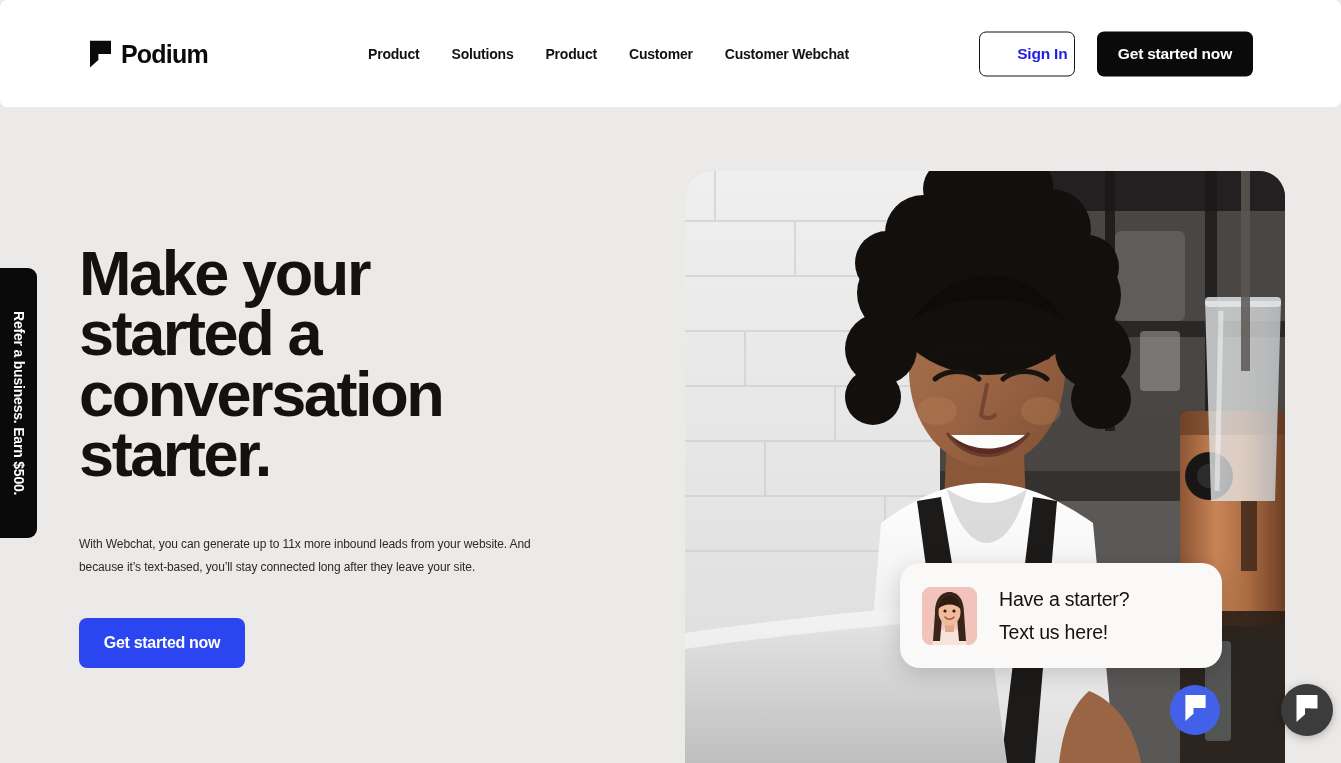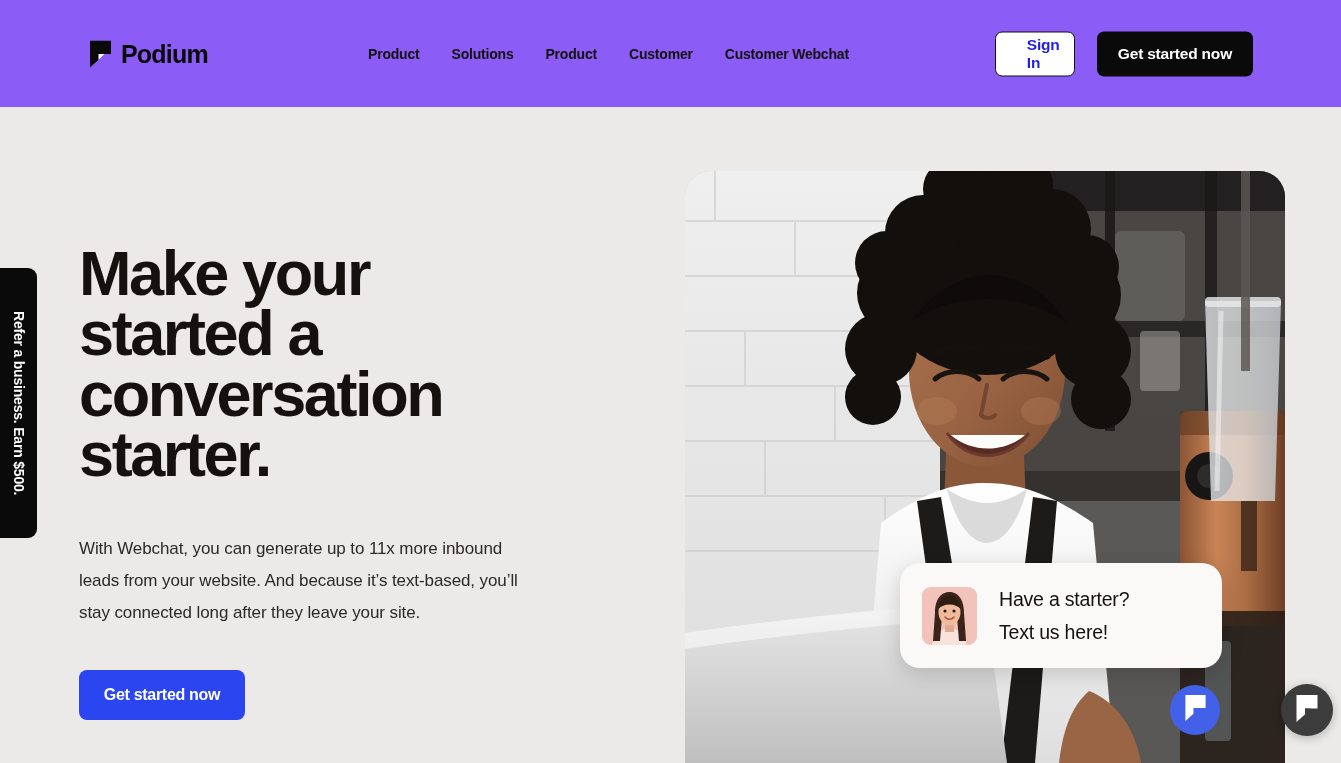--- a/index.html
+++ b/index.html
@@ -9,23 +9,24 @@
     background:#ECEAE8;
     font-family:"Liberation Sans", sans-serif;
     -webkit-font-smoothing:antialiased;
   }
   .page { position:relative; width:1341px; height:763px; background:#ECEAE8; }
 
   
   .header {
     position:absolute; top:0; left:0;
     width:1341px; height:107px;
-    background:#8b5cf6;
+    background:#ffffff;
     display:flex; align-items:center;
     z-index:40;
+    border-radius:7px;
   }
   .logo {
     position:absolute; left:90px; top:50%;
     transform:translateY(-50%);
     display:flex; align-items:center; gap:10px;
     cursor:pointer;
   }
   .logo-mark { width:21px; height:27px; display:block; }
   .logo-word {
     font-size:25px; font-weight:bold;
@@ -45,21 +46,21 @@
     padding:6px 0;
   }
   .nav-item + .nav-item { margin-left:32px; }
 
   .header-actions {
     position:absolute; right:88px; top:50%;
     transform:translateY(-50%);
     display:flex; align-items:center; gap:22px;
   }
   .btn-signin {
-    width:80px; height:45px;
+    width:96px; height:45px;
     border:1.5px solid #14110F;
     border-radius:7px;
     background:#FFFFFF;
     color:#1F1FE8;
     font-size:15.5px; font-weight:bold;
     letter-spacing:-0.2px;
     display:flex; align-items:center; justify-content:center;
     cursor:pointer;
     padding-left:31px;
   }
@@ -76,21 +77,21 @@
 
   
   .hero-copy { position:absolute; left:79px; top:243px; width:520px; }
   .hero-title {
     font-size:63px; font-weight:bold;
     line-height:0.96; letter-spacing:-2.4px;
     color:#14110F; max-width:430px;
   }
   .hero-sub {
     margin-top:48px;
-    font-size:17px; line-height:1.9;
+    font-size:12px; line-height:1.9;
     color:#2C2A28; max-width:460px;
     letter-spacing:-0.1px;
   }
   .btn-started-blue {
     margin-top:40px;
     width:166px; height:50px;
     border-radius:8px;
     background:#2B45F0; color:#FFFFFF;
     font-size:16px; font-weight:bold;
     letter-spacing:-0.3px;

